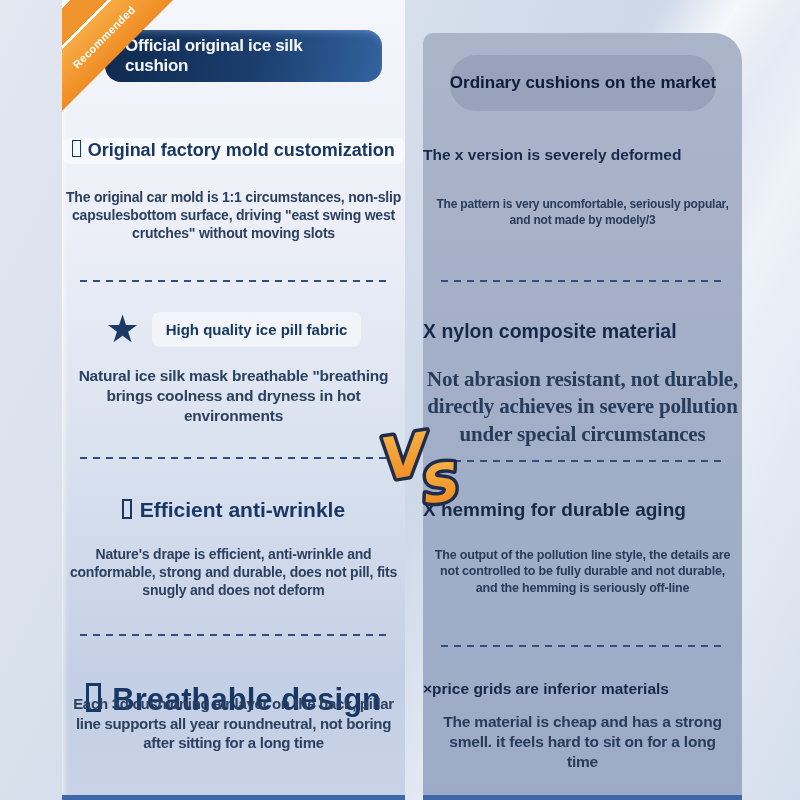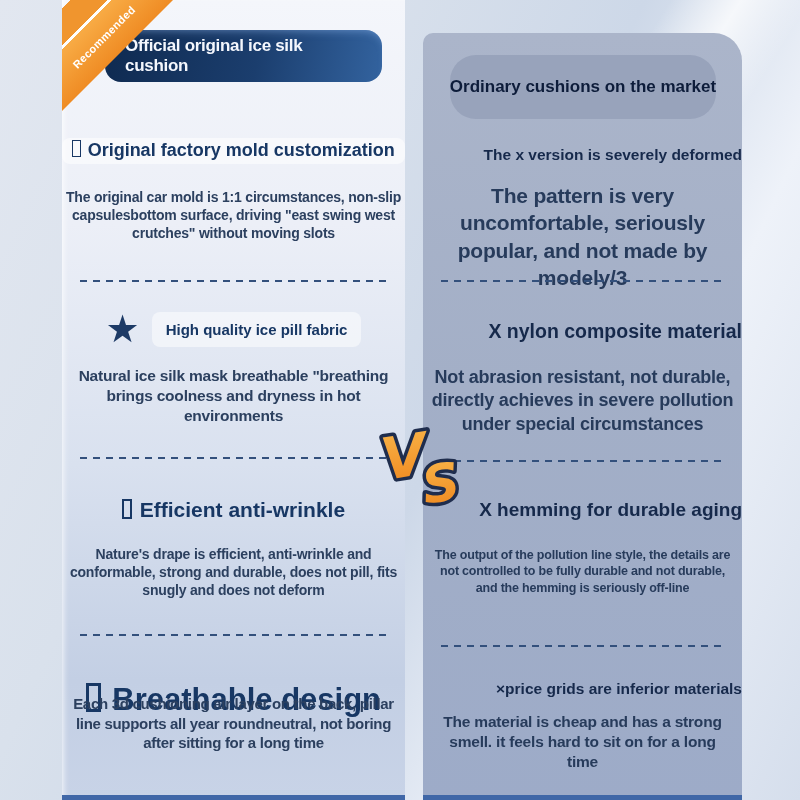--- a/index.html
+++ b/index.html
@@ -77,33 +77,33 @@
 
   .strip{ position:absolute; bottom:0; left:0; right:0; height:5px; background:#4067a7; }
 
   
   .panel-right{
     position:absolute; left:423px; top:33px; width:319px; height:767px;
     border-radius:10px 28px 0 0;
     background:linear-gradient(180deg,#abb5ca 0%,#a3afc7 45%,#9dabc8 100%);
   }
   .pill-right{
-    position:absolute; left:27px; top:22px; width:266px; height:64px;
+    position:absolute; left:27px; top:22px; width:266px; height:56px;
     border-radius:26px; background:#98a3bb;
     display:flex; align-items:center; justify-content:center;
   }
   .pill-right span{ font-size:17px; font-weight:bold; color:#0d1c3a; white-space:nowrap; }
 
-  .t-right{ color:#16294b; font-weight:bold; text-align:right; white-space:nowrap; }
+  .t-right{ color:#16294b; font-weight:bold; text-align:left; white-space:nowrap; }
   .b-right{ color:#273b5b; font-weight:bold; text-align:center; line-height:1.3; letter-spacing:-.2px;}
 
   .r-s1-title{ position:absolute; top:113px; left:0; right:0; font-size:15.5px; }
-  .r-s1-body{ position:absolute; top:149px; left:8px; right:8px; font-size:21px; }
+  .r-s1-body{ position:absolute; top:164px; left:8px; right:8px; font-size:12px; }
   .r-s2-title{ position:absolute; top:287px; left:0; right:0; font-size:19.5px; }
-  .r-s2-body{ position:absolute; top:333px; left:4px; right:4px; font-size:18px; }
+  .r-s2-body{ position:absolute; top:333px; left:4px; right:4px; font-size:21px;font-family:Liberation Serif, serif; }
   .r-s3-title{ position:absolute; top:466px; left:0; right:0; font-size:19px; }
   .r-s3-body{ position:absolute; top:514px; left:6px; right:6px; font-size:12.5px; }
   .r-s4-title{ position:absolute; top:647px; left:0; right:0; font-size:15.5px; }
   .r-s4-body{ position:absolute; top:679px; left:10px; right:10px; font-size:15.5px; }
 
   
   .vs{ position:absolute; left:373px; top:413px; width:110px; height:102px; z-index:6; }
 </style>
 </head>
 <body>

